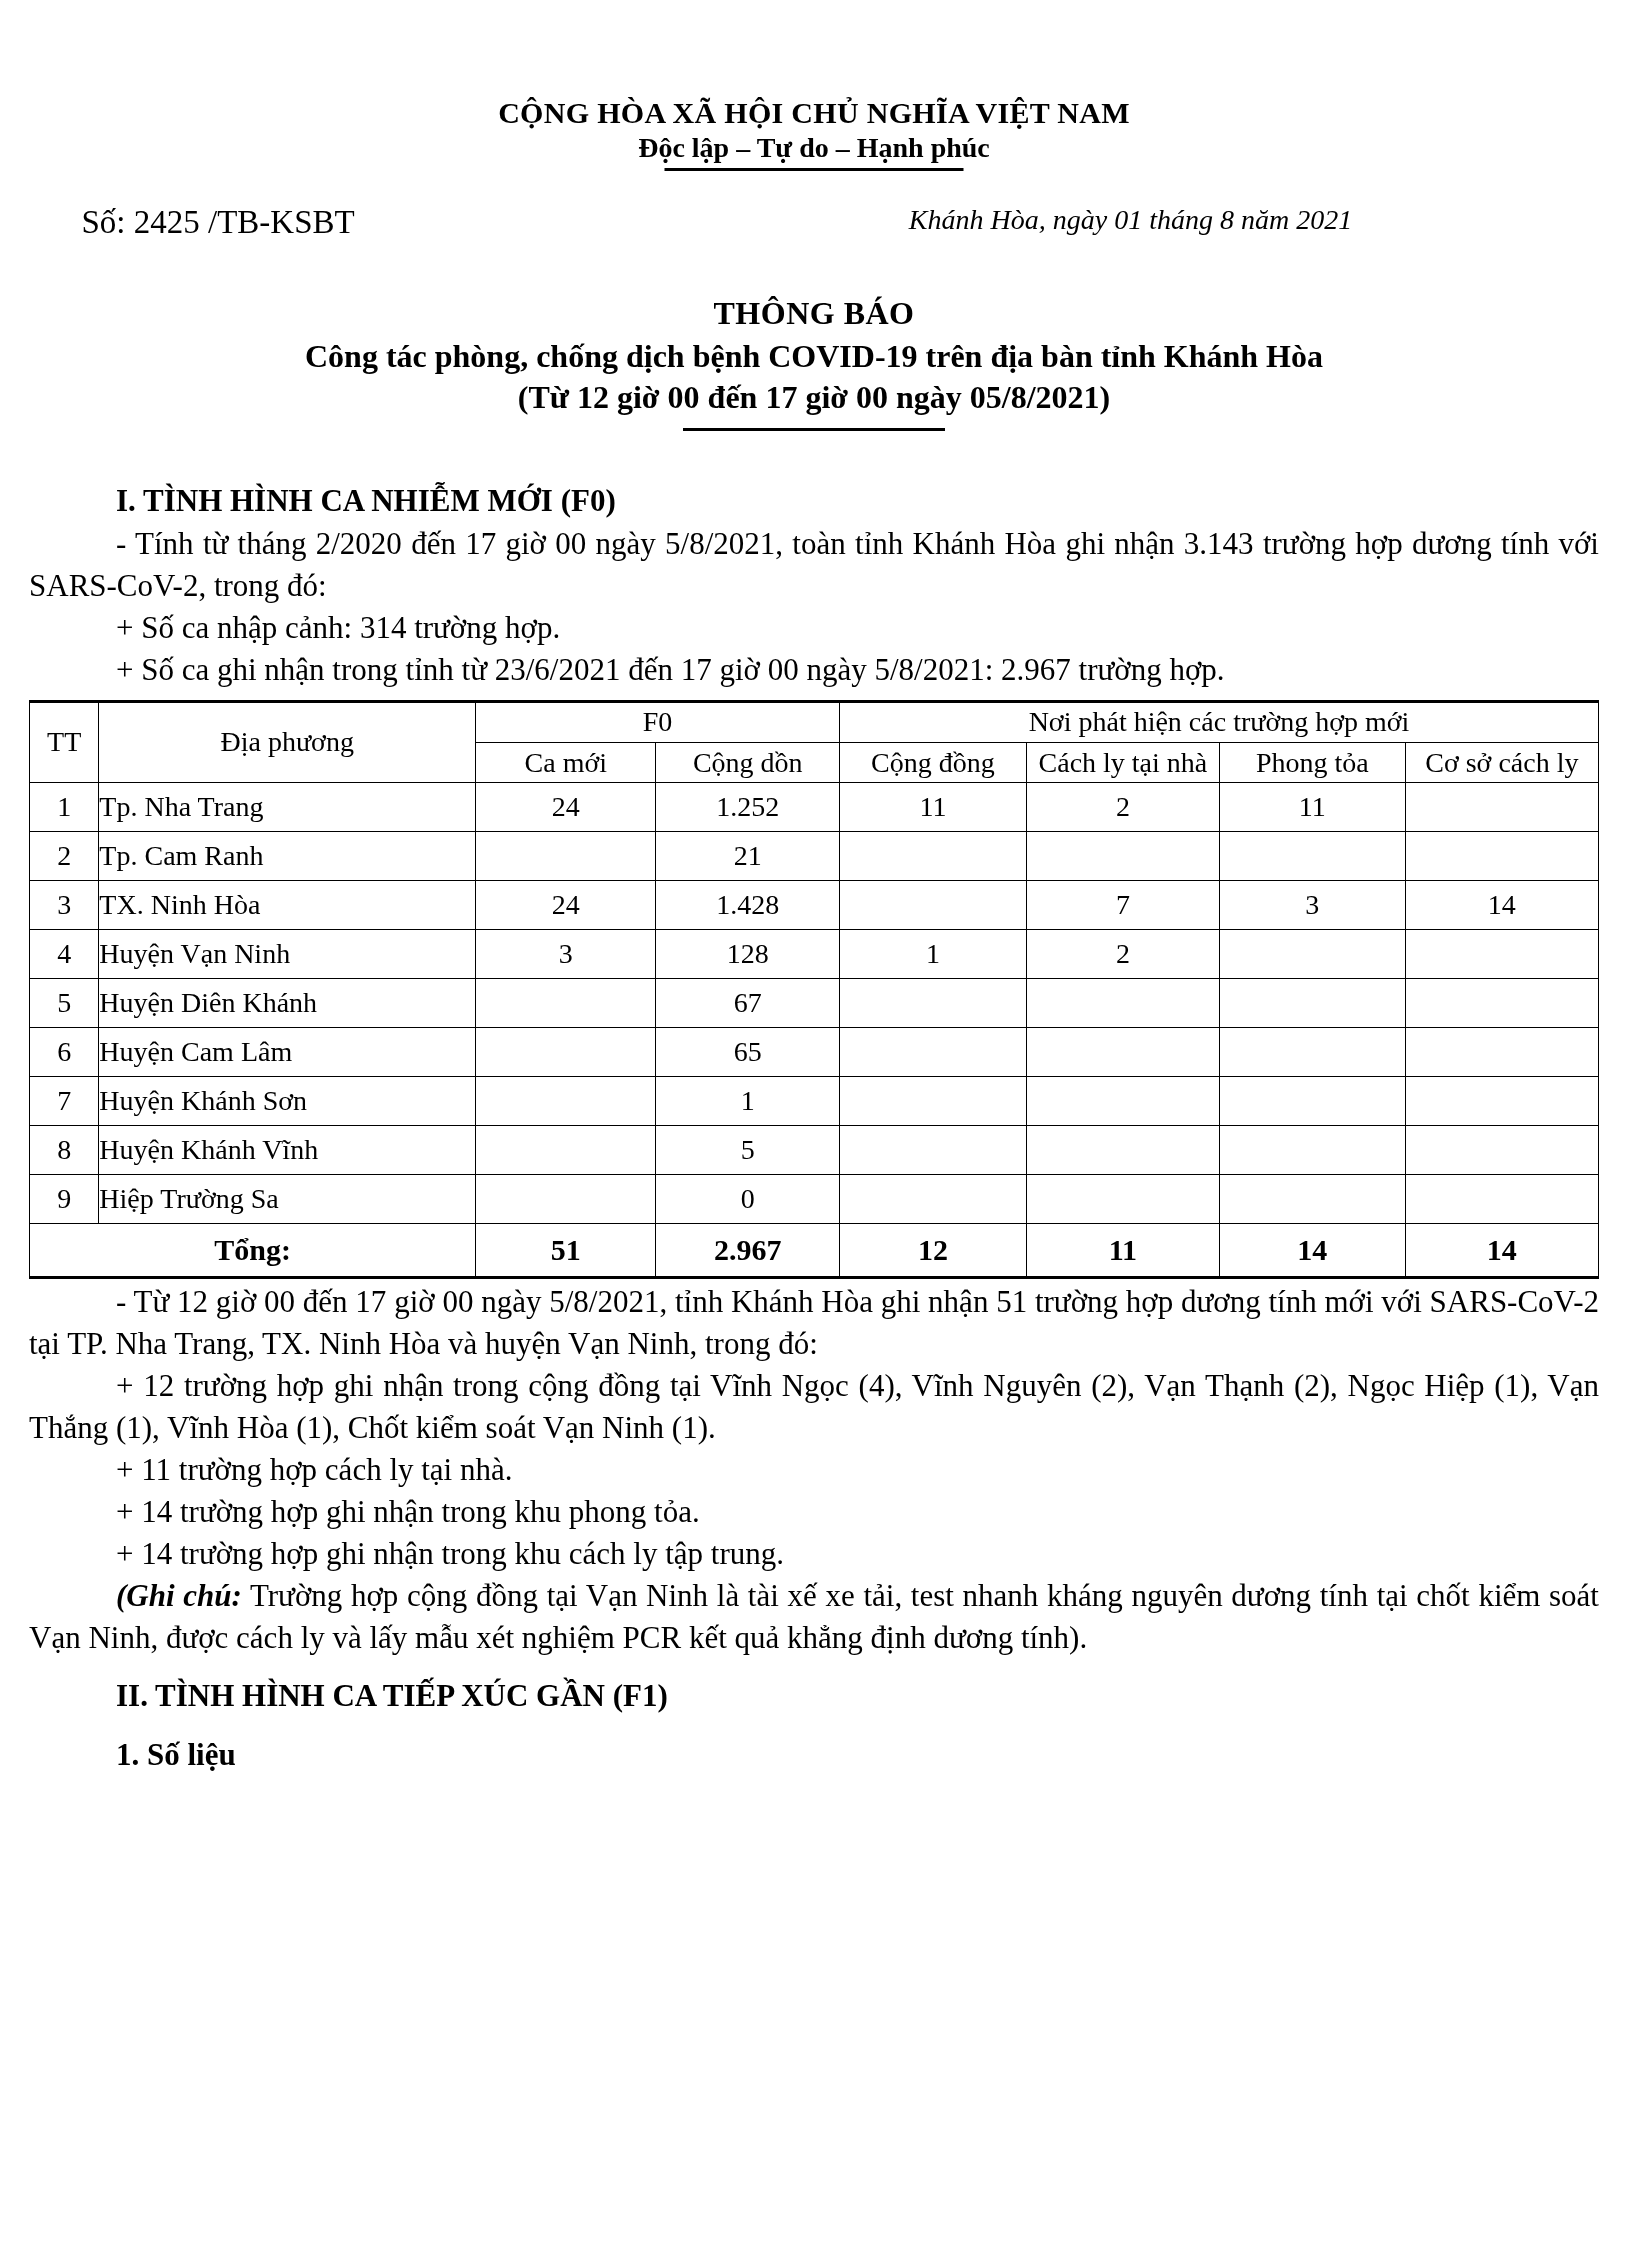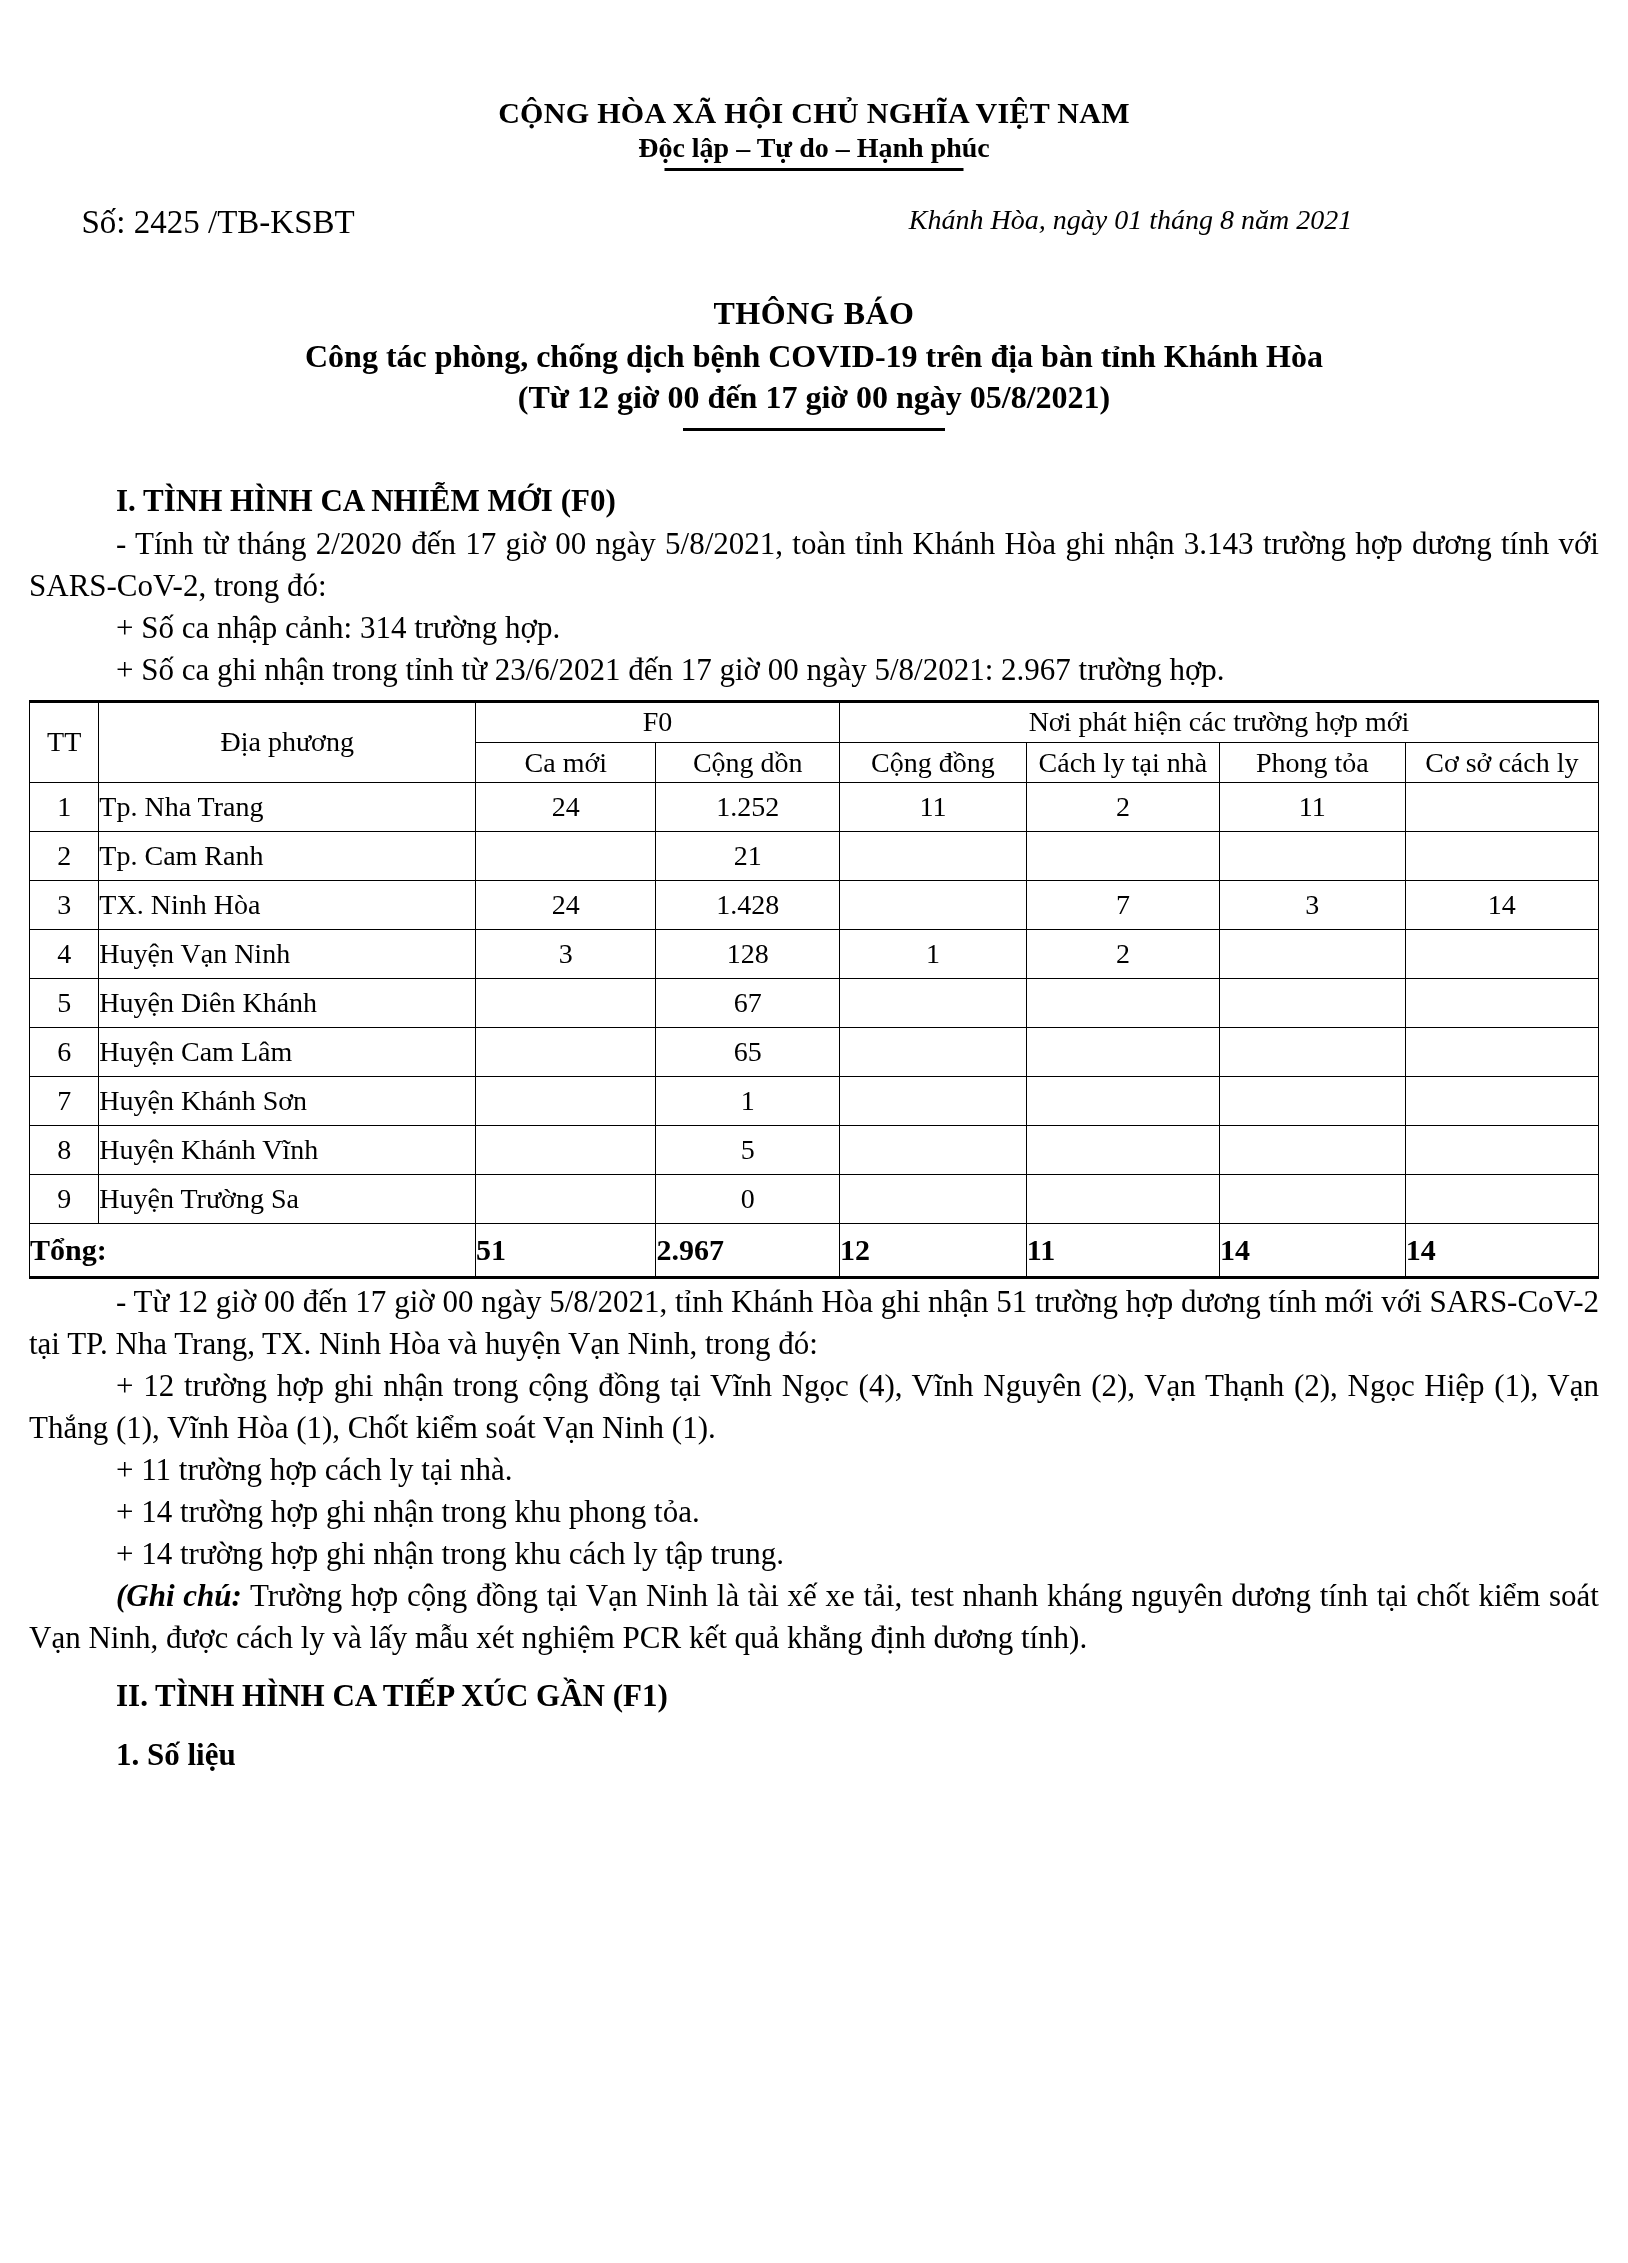--- a/index.html
+++ b/index.html
@@ -192,21 +192,21 @@
   }
   .hdr-group { font-size: 29px; }
   td.c-tt { text-align: center; }
   td.c-place { text-align: left; padding-left: 12.7px; }
   td.c-num { text-align: center; }
   tr.data-row td { height: 48px; }
   tr.total-row td {
     font-weight: bold;
     font-size: 30px;
     height: 52px;
-    text-align: left;
+    text-align: center;
   }
   .outer-top { border-top: 3.6px solid #000 !important; }
   .outer-bottom { border-bottom: 3.6px solid #000 !important; }
 
   
   col.w-tt      { width: 65px; }
   col.w-place   { width: 353px; }
   col.w-canew   { width: 169px; }
   col.w-cumul   { width: 172px; }
   col.w-comm    { width: 175px; }
@@ -350,21 +350,21 @@
           <td class="c-place">Huyện Khánh Vĩnh</td>
           <td class="c-num"></td>
           <td class="c-num">5</td>
           <td class="c-num"></td>
           <td class="c-num"></td>
           <td class="c-num"></td>
           <td class="c-num"></td>
         </tr>
         <tr class="data-row">
           <td class="c-tt">9</td>
-          <td class="c-place">Huyện Trường Sa</td>
+          <td class="c-place">Hiệp Trường Sa</td>
           <td class="c-num"></td>
           <td class="c-num">0</td>
           <td class="c-num"></td>
           <td class="c-num"></td>
           <td class="c-num"></td>
           <td class="c-num"></td>
         </tr>
         <tr class="total-row">
           <td colspan="2" class="outer-bottom">Tổng:</td>
           <td class="outer-bottom">51</td>

